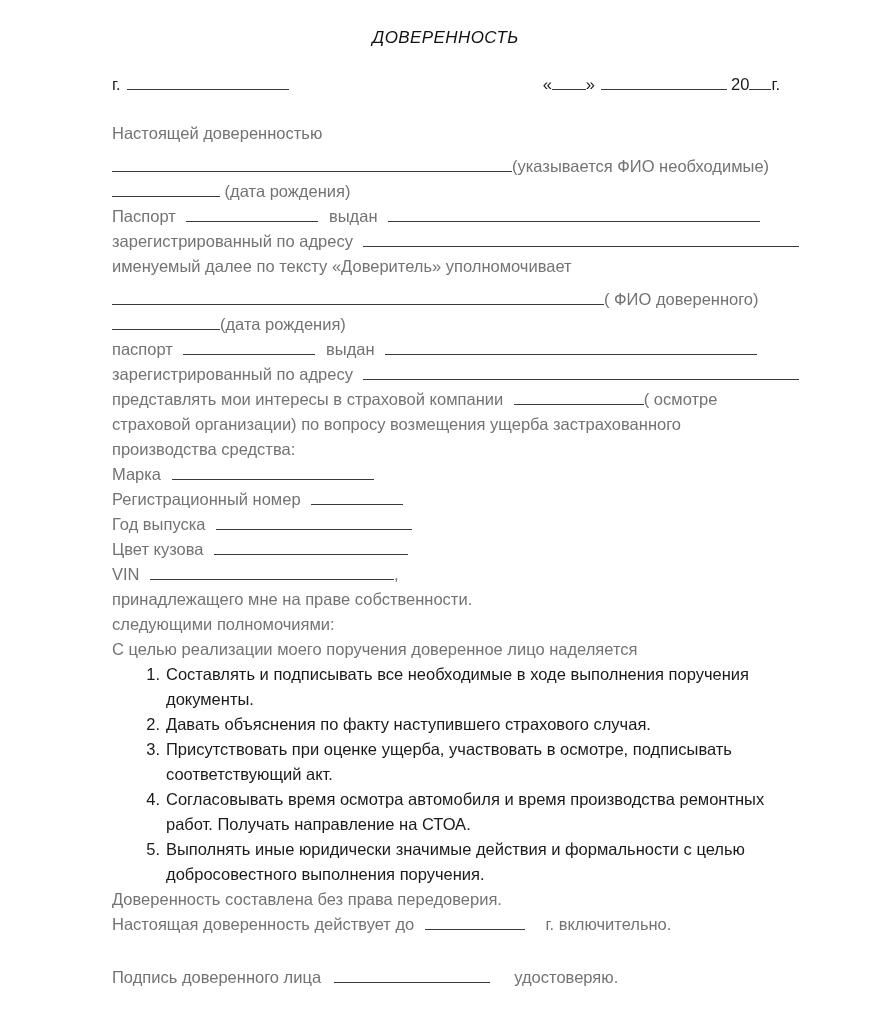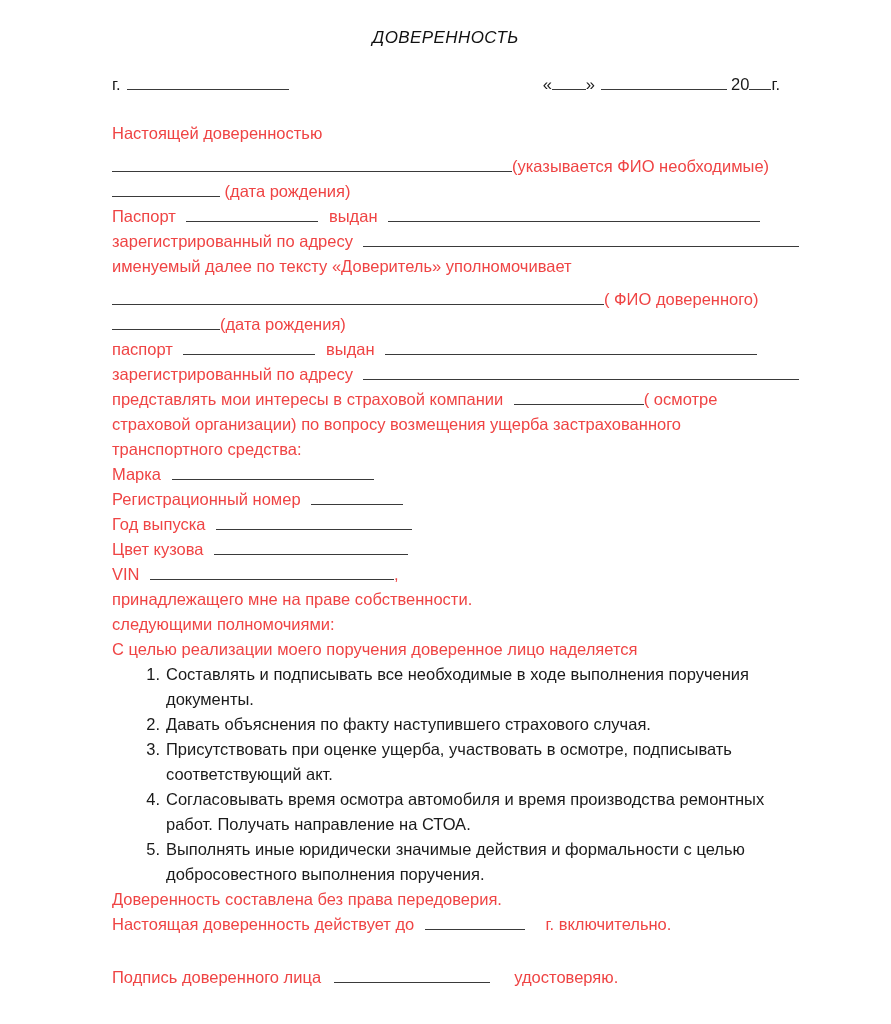--- a/index.html
+++ b/index.html
@@ -43,21 +43,21 @@
   .body-block {
     position: absolute;
     left: 112px;
     top: 72px;
     width: 668px;
   }
 
   .row {
     font-size: 16.5px;
     line-height: 25px;
-    color: #ef4444;
+    color: #737373;
     white-space: nowrap;
   }
 
   
   .header-row {
     display: flex;
     justify-content: space-between;
     align-items: baseline;
     font-size: 16.5px;
     line-height: 25px;
@@ -178,21 +178,21 @@
       <span>зарегистрированный по адресу</span>
       <span class="blank" style="width:436px; margin-left:6px;"></span>
     </div>
 
     <div class="row">
       <span>представлять мои интересы в страховой компании</span>
       <span class="blank" style="width:130px; margin-left:6px;"></span><span>( осмотре</span>
     </div>
 
     <div class="row">страховой организации) по вопросу возмещения ущерба застрахованного</div>
-    <div class="row">транспортного средства:</div>
+    <div class="row">производства средства:</div>
 
     <div class="row">
       <span>Марка</span>
       <span class="blank" style="width:202px; margin-left:6px;"></span>
     </div>
 
     <div class="row">
       <span>Регистрационный номер</span>
       <span class="blank" style="width:92px; margin-left:6px;"></span>
     </div>

